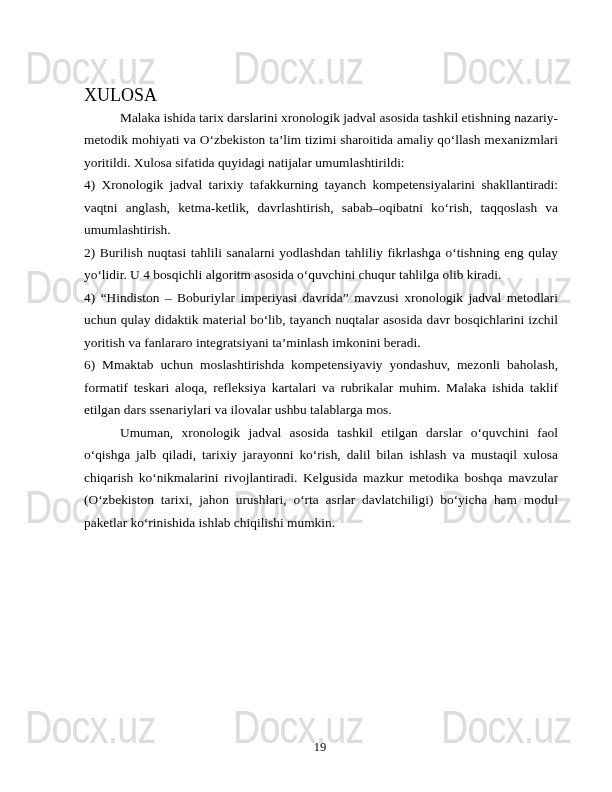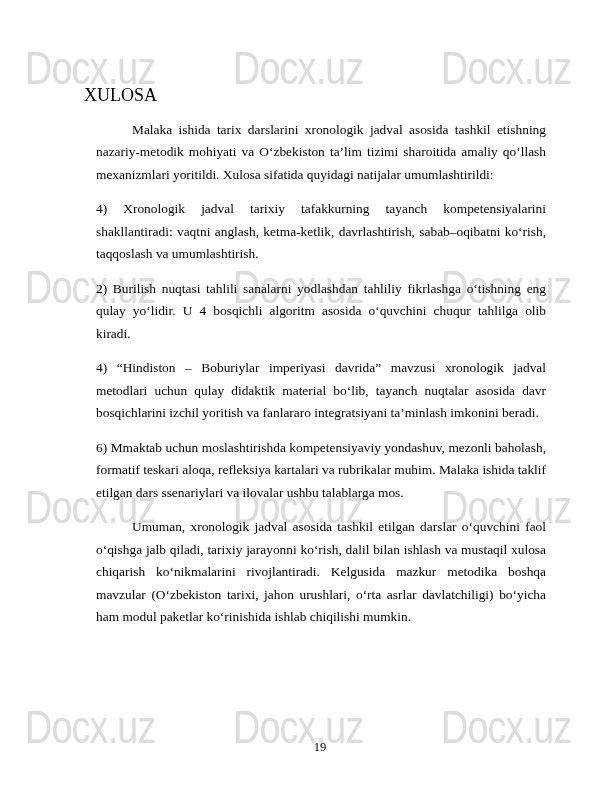--- a/index.html
+++ b/index.html
@@ -51,21 +51,21 @@
   }
   .title {
     text-align: left;
     font-weight: normal;
     margin: 0 0 0 0;
     padding-left: 0;
     font-size: 18px;
     line-height: 22.5px;
   }
   p {
-    margin: 12px;
+    margin: 0;
     text-align: justify;
   }
   p.indent {
     text-indent: 36px;
   }
   .page-number {
     position: absolute;
     left: 0;
     width: 640px;
     top: 740px;

